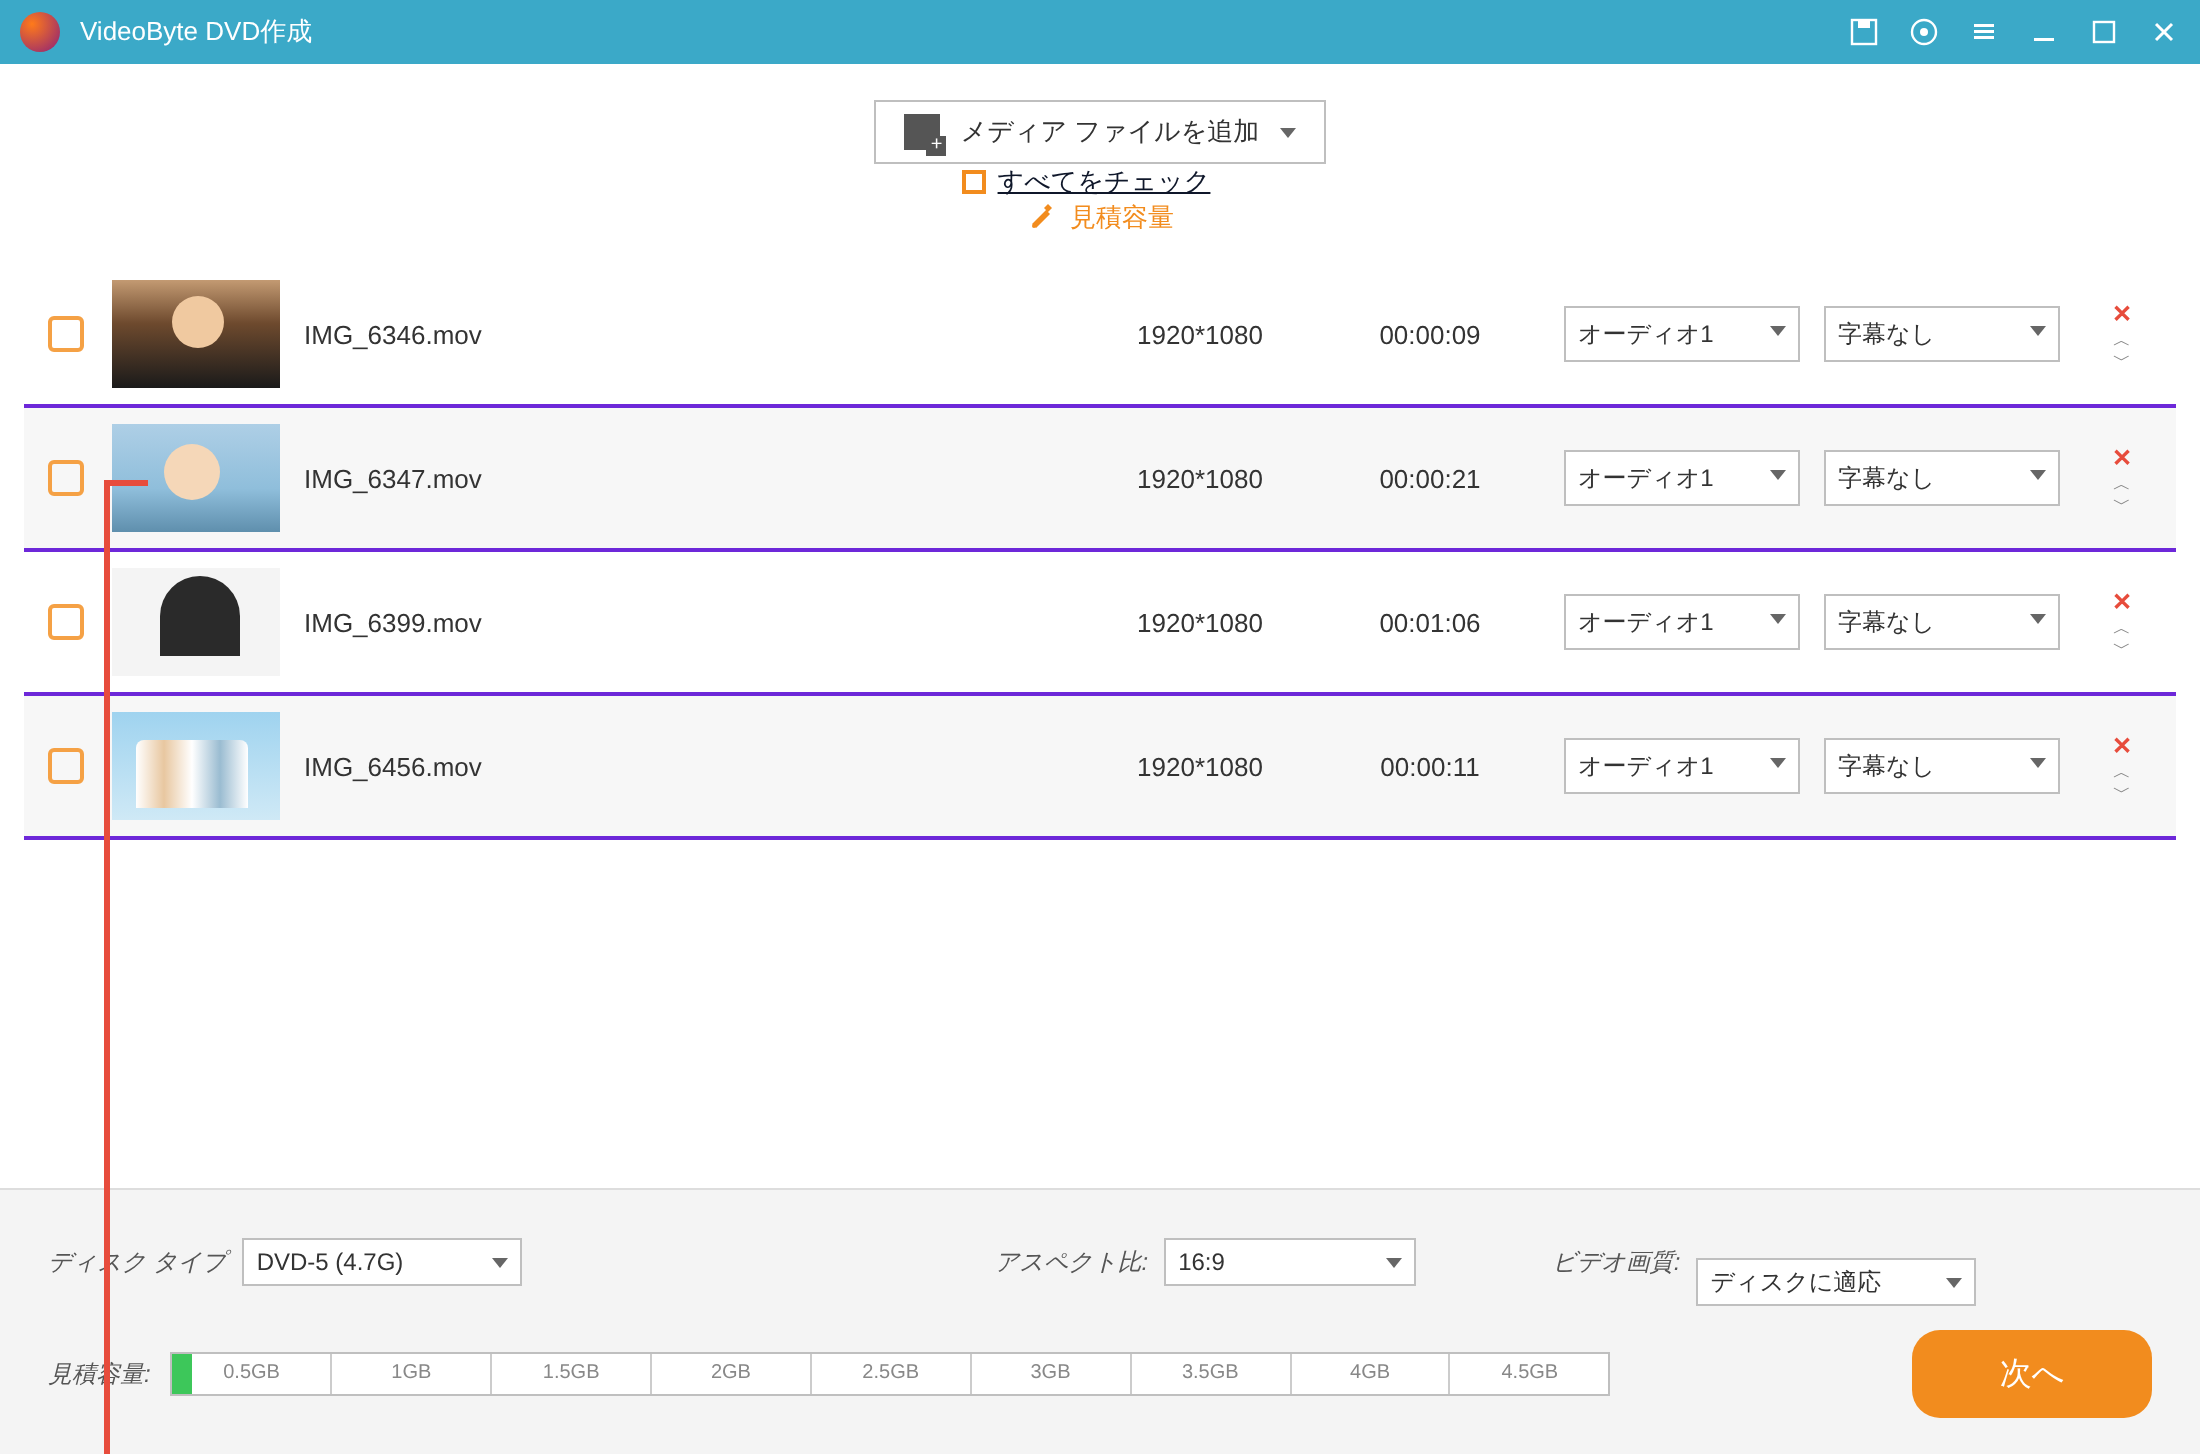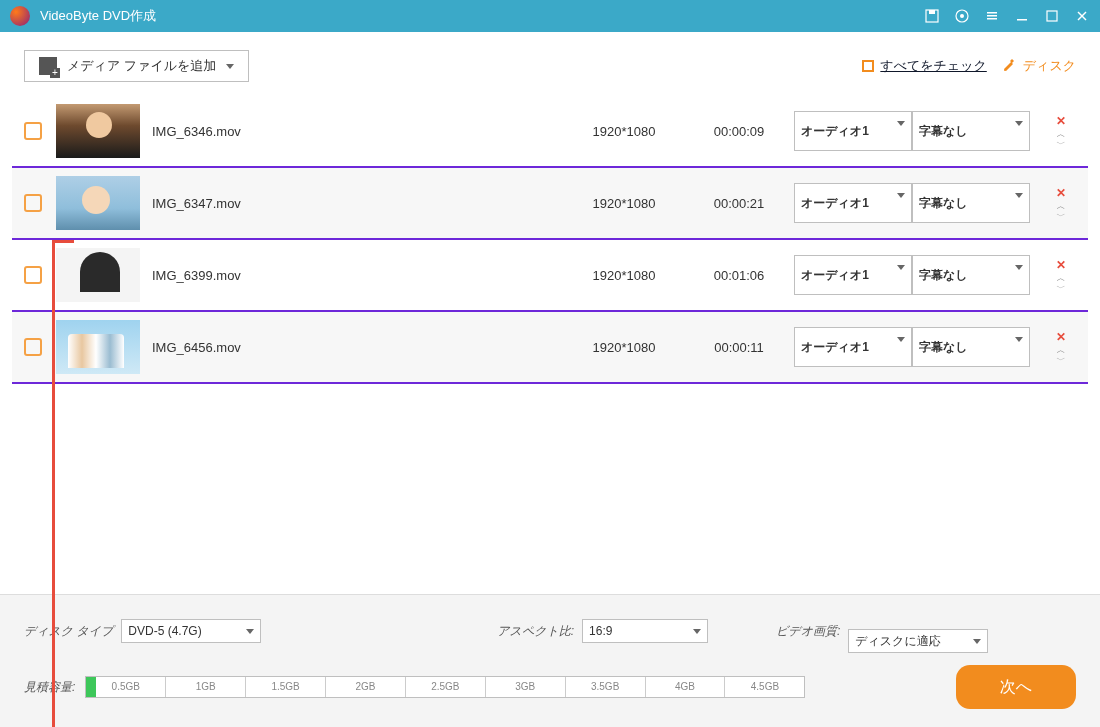--- a/index.html
+++ b/index.html
@@ -4,21 +4,21 @@
 <style>
 * { margin: 0; padding: 0; box-sizing: border-box; font-family: "Hiragino Sans", "Meiryo", sans-serif; }
 body { background: #fff; width: 1100px; height: 727px; overflow: hidden; position: relative; }
 
 .titlebar { background: #3ba9c8; height: 32px; display: flex; align-items: center; padding: 0 10px; color: #fff; font-size: 13px; }
 .titlebar .logo { width: 20px; height: 20px; border-radius: 50%; background: radial-gradient(circle at 30% 30%, #ff7a1a, #8b1f7a); margin-right: 10px; position: relative; }
 .titlebar .title { flex: 1; }
 .titlebar .win-icons { display: flex; gap: 14px; }
 .titlebar .win-icons span { cursor: pointer; width: 16px; height: 16px; display: inline-flex; align-items: center; justify-content: center; }
 
-.toolbar { display: flex; align-items: center; padding: 18px 24px 14px 24px; }
+.toolbar { display: flex; align-items: center; padding: 18px 24px 14px 24px; flex-direction: column; }
 .add-media { border: 1px solid #bfbfbf; background: #fff; padding: 6px 14px; display: flex; align-items: center; gap: 10px; cursor: pointer; font-size: 13px; color: #333; }
 .add-media .icon { width: 18px; height: 18px; background: #555; position: relative; }
 .add-media .icon::after { content: "+"; position: absolute; bottom: -3px; right: -3px; color: #fff; background: #555; font-size: 10px; width: 10px; height: 10px; line-height: 10px; text-align: center; }
 .add-media .caret { border-left: 4px solid transparent; border-right: 4px solid transparent; border-top: 5px solid #666; width: 0; height: 0; }
 .toolbar .spacer { flex: 1; }
 .check-all { display: flex; align-items: center; gap: 6px; color: #0f172a; font-size: 13px; margin-right: 14px; cursor: pointer; text-decoration: underline; }
 .check-all .box { width: 12px; height: 12px; border: 2px solid #f28c1e; }
 .power-tools { display: flex; align-items: center; gap: 6px; color: #f28c1e; font-size: 13px; cursor: pointer; }
 .power-tools .wrench { width: 16px; height: 16px; position: relative; }
 
@@ -32,21 +32,21 @@
 .file-row .thumb.t1::after { content: ""; position: absolute; left: 30px; top: 8px; width: 26px; height: 26px; background: #f0c9a0; border-radius: 50%; }
 .file-row .thumb.t2 { background: linear-gradient(180deg, #aecfe6 0%, #8fbedb 60%, #5f8fad 100%); }
 .file-row .thumb.t2::after { content: ""; position: absolute; left: 26px; top: 10px; width: 28px; height: 28px; background: #f5d7b8; border-radius: 50%; }
 .file-row .thumb.t3 { background: #f4f4f4; }
 .file-row .thumb.t3::after { content: ""; position: absolute; left: 24px; top: 4px; width: 40px; height: 40px; background: #2a2a2a; border-radius: 50% 50% 0 0; }
 .file-row .thumb.t4 { background: linear-gradient(180deg, #9fd3ef 0%, #cfe9f6 100%); }
 .file-row .thumb.t4::after { content: ""; position: absolute; left: 12px; top: 14px; width: 56px; height: 34px; background: linear-gradient(90deg, #fff 0%, #e8c7a0 25%, #fff 50%, #9abcd1 75%, #fff 100%); border-radius: 4px 4px 0 0; }
 .file-row .fname { flex: 1; font-size: 13px; color: #333; }
 .file-row .res { width: 120px; font-size: 13px; color: #333; text-align: center; }
 .file-row .dur { width: 110px; font-size: 13px; color: #333; text-align: center; }
-.file-row .sel { width: 118px; height: 40px; border: 1px solid #bfbfbf; display: flex; align-items: center; padding: 0 6px; font-size: 12px; color: #333; position: relative; cursor: pointer; background: #fff; font-weight: bold; }
+.file-row .sel { width: 118px; height: 28px; border: 1px solid #bfbfbf; display: flex; align-items: center; padding: 0 6px; font-size: 12px; color: #333; margin-left: 12px; position: relative; cursor: pointer; background: #fff; }
 .file-row .sel .caret { position: absolute; right: 6px; top: 9px; border-left: 4px solid transparent; border-right: 4px solid transparent; border-top: 5px solid #666; }
 .file-row .row-ctrl { width: 30px; display: flex; flex-direction: column; align-items: center; gap: 2px; margin-left: 16px; }
 .file-row .row-ctrl .del { color: #e74c3c; font-size: 12px; font-weight: bold; cursor: pointer; }
 .file-row .row-ctrl .mv { color: #888; font-size: 9px; line-height: 8px; cursor: pointer; }
 
 .bottom { position: absolute; bottom: 0; left: 0; right: 0; background: #f4f4f4; border-top: 1px solid #ddd; padding: 14px 24px 18px 24px; }
 .opt-row { display: flex; align-items: center; gap: 8px; margin-bottom: 12px; }
 .opt-row .lbl { font-size: 12px; color: #555; font-style: italic; }
 .opt-row .sel2 { height: 24px; border: 1px solid #bfbfbf; display: flex; align-items: center; padding: 0 6px; font-size: 12px; color: #333; position: relative; cursor: pointer; background: #fff; }
 .opt-row .sel2 .caret { position: absolute; right: 6px; top: 9px; border-left: 4px solid transparent; border-right: 4px solid transparent; border-top: 5px solid #666; }
@@ -120,21 +120,21 @@
   <div class="spacer"></div>
   <div class="check-all">
     <span class="box"></span>
     <span>すべてをチェック</span>
   </div>
   <div class="power-tools">
     <span class="wrench"><svg width="16" height="16" viewBox="0 0 16 16">
           <path d="M13 3 L11 5 L9 3 L11 1 Z M10 4 L3 11 L5 13 L12 6 Z" fill="#f28c1e"></path>
           <circle cx="4" cy="12" r="1" fill="#f28c1e"></circle>
         </svg></span>
-    <span>ディスク</span>
+    <span>見積容量</span>
   </div>
 </div>
 
 <div class="file-list" id="file-list">
     <div class="file-row">
       <div class="chk"></div>
       <div class="thumb t1"></div>
       <div class="fname">IMG_6346.mov</div>
       <div class="res">1920*1080</div>
       <div class="dur">00:00:09</div>

